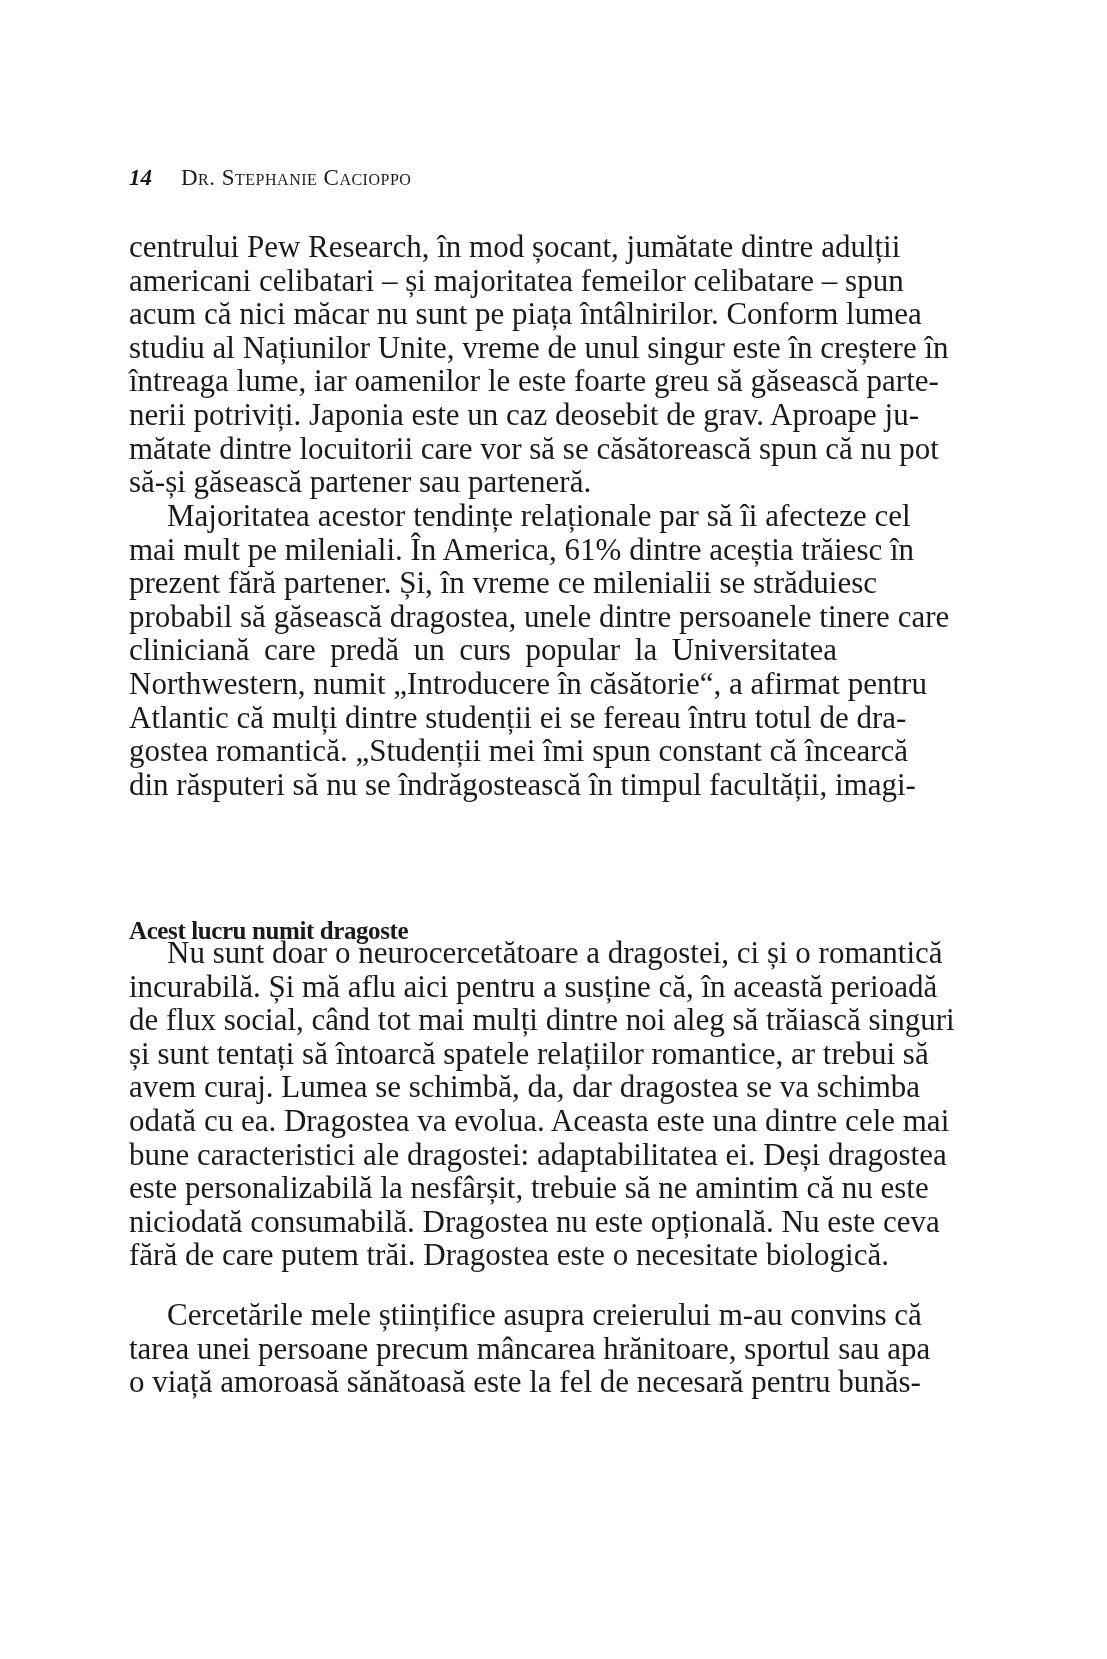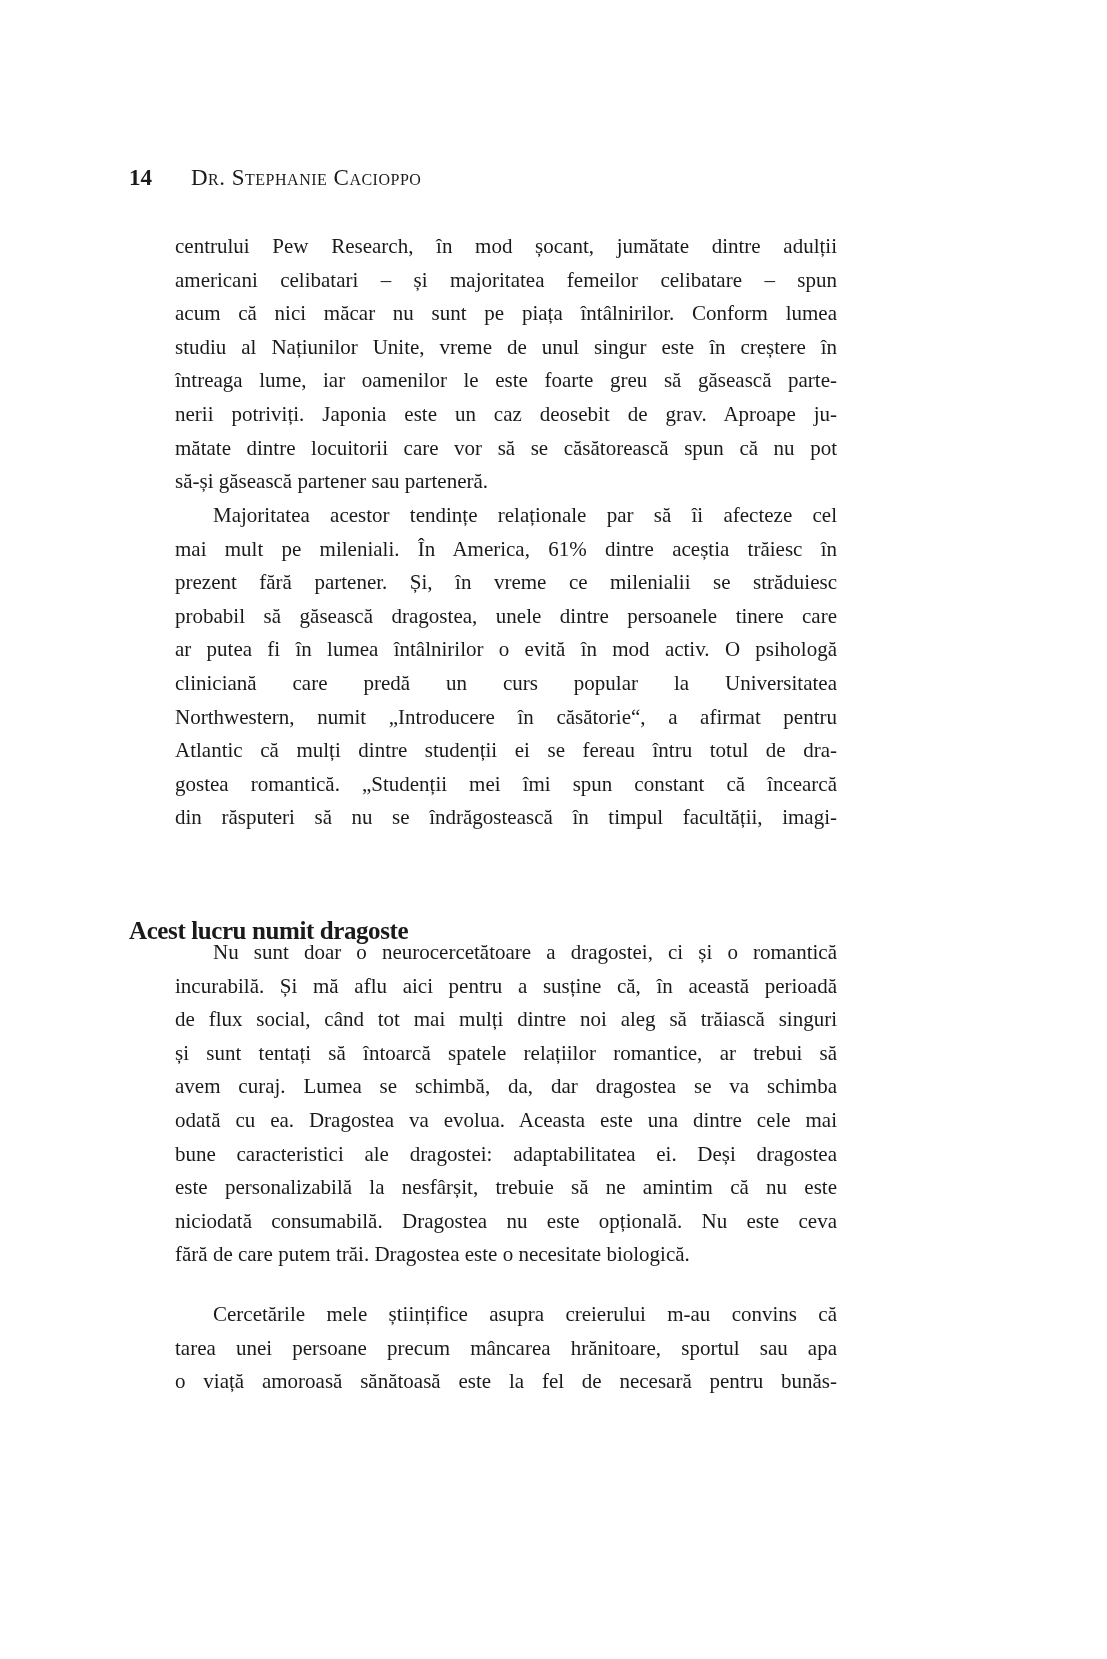--- a/index.html
+++ b/index.html
@@ -18,40 +18,40 @@
     .running-head {
       position: absolute;
       left: 129px;
       top: 164px;
       font-size: 23px;
       line-height: 28px;
       white-space: nowrap;
     }
     .page-number {
       font-weight: bold;
-      margin-right: 39px;
+      margin-right: 29px;
+      font-style: italic;
     }
     .author {
       font-variant: small-caps;
       letter-spacing: 0.5px;
     }
     .text-block {
       position: absolute;
       left: 129px;
       width: 708px;
     }
     .line {
       display: block;
       height: 33.6px;
       line-height: 33.6px;
-      font-size: 21px;
+      font-size: 31px;
       white-space: nowrap;
       text-align: justify;
       text-align-last: justify;
-      margin-left: 46px;
     }
     .line.last {
       text-align: left;
       text-align-last: left;
     }
     .line.indent {
       padding-left: 38px;
     }
     .italic {
     }
@@ -86,21 +86,20 @@
   <span class="line">nerii potriviți. Japonia este un caz deosebit de grav. Aproape ju-</span>
   <span class="line">mătate dintre locuitorii care vor să se căsătorească spun că nu pot</span>
   <span class="line last">să-și găsească partener sau parteneră.</span>
 </div>
 
 <div class="text-block block2">
   <span class="line indent">Majoritatea acestor tendințe relaționale par să îi afecteze cel</span>
   <span class="line">mai mult pe mileniali. În America, 61% dintre aceștia trăiesc în</span>
   <span class="line">prezent fără partener. Și, în vreme ce milenialii se străduiesc</span>
   <span class="line">probabil să găsească dragostea, unele dintre persoanele tinere care</span>
-  <span class="line">ar putea fi în lumea întâlnirilor o evită în mod activ. O psihologă</span>
   <span class="line">cliniciană care predă un curs popular la Universitatea</span>
   <span class="line">Northwestern, numit „Introducere în căsătorie“, a afirmat pentru</span>
   <span class="line"><span class="italic">Atlantic</span> <span>că mulți dintre studenții ei se fereau întru totul de dra-</span></span>
   <span class="line">gostea romantică. „Studenții mei îmi spun constant că încearcă</span>
   <span class="line">din răsputeri să nu se îndrăgostească în timpul facultății, imagi-</span>
 </div>
 
 <div class="section-heading">Acest lucru numit dragoste</div>
 
 <div class="text-block block3">

